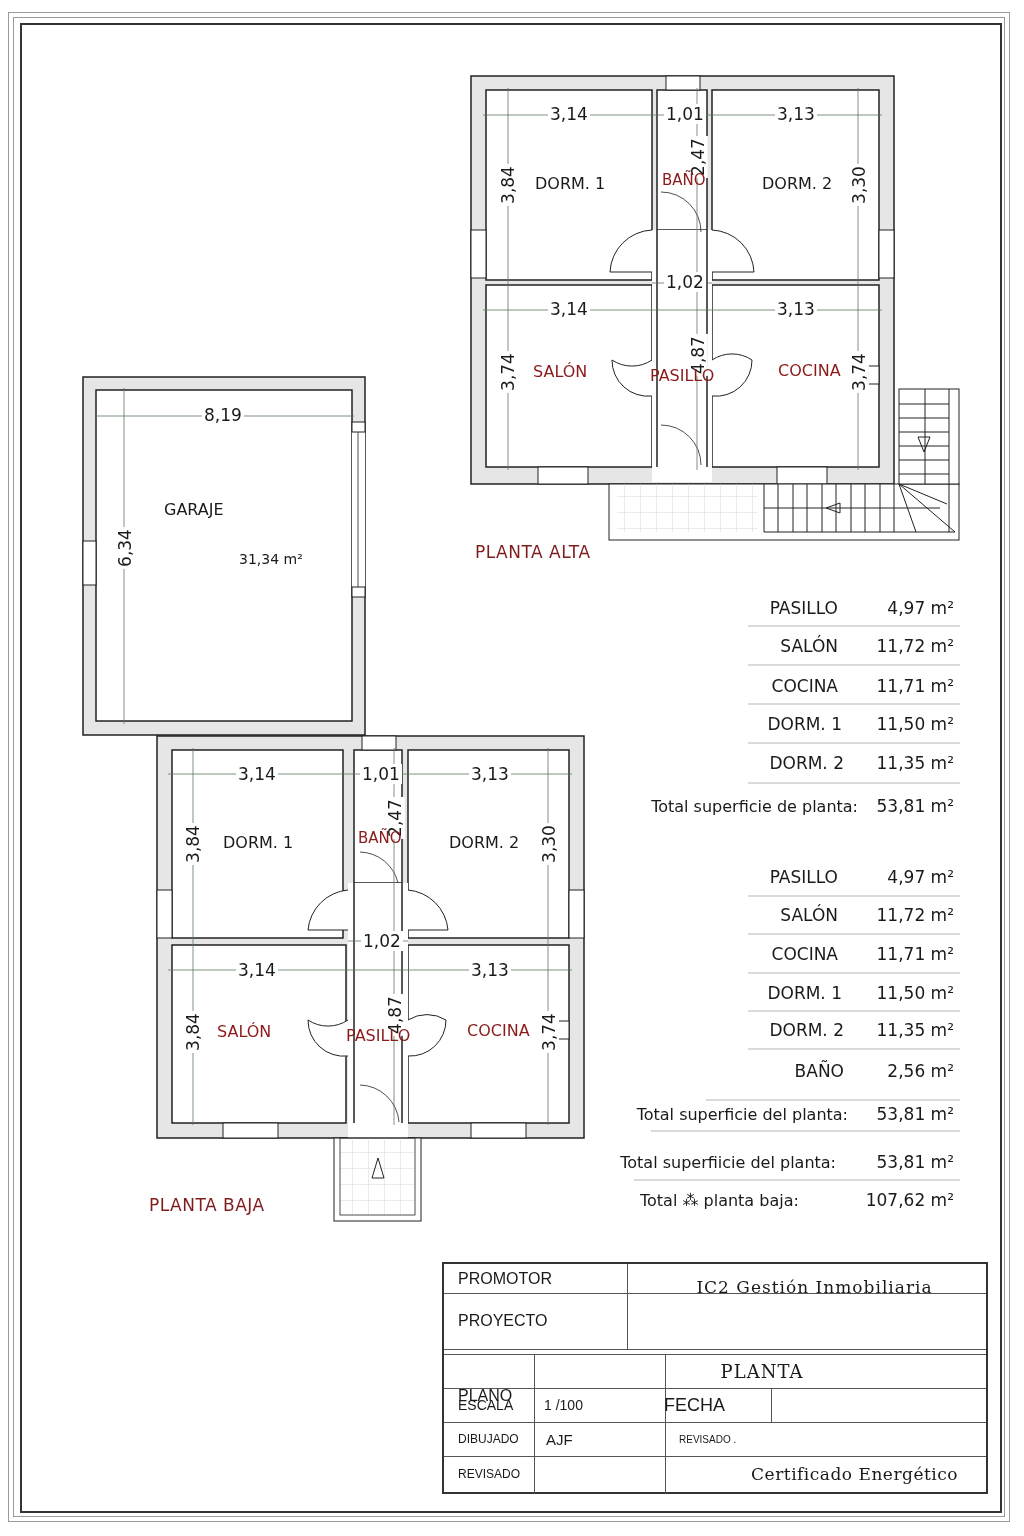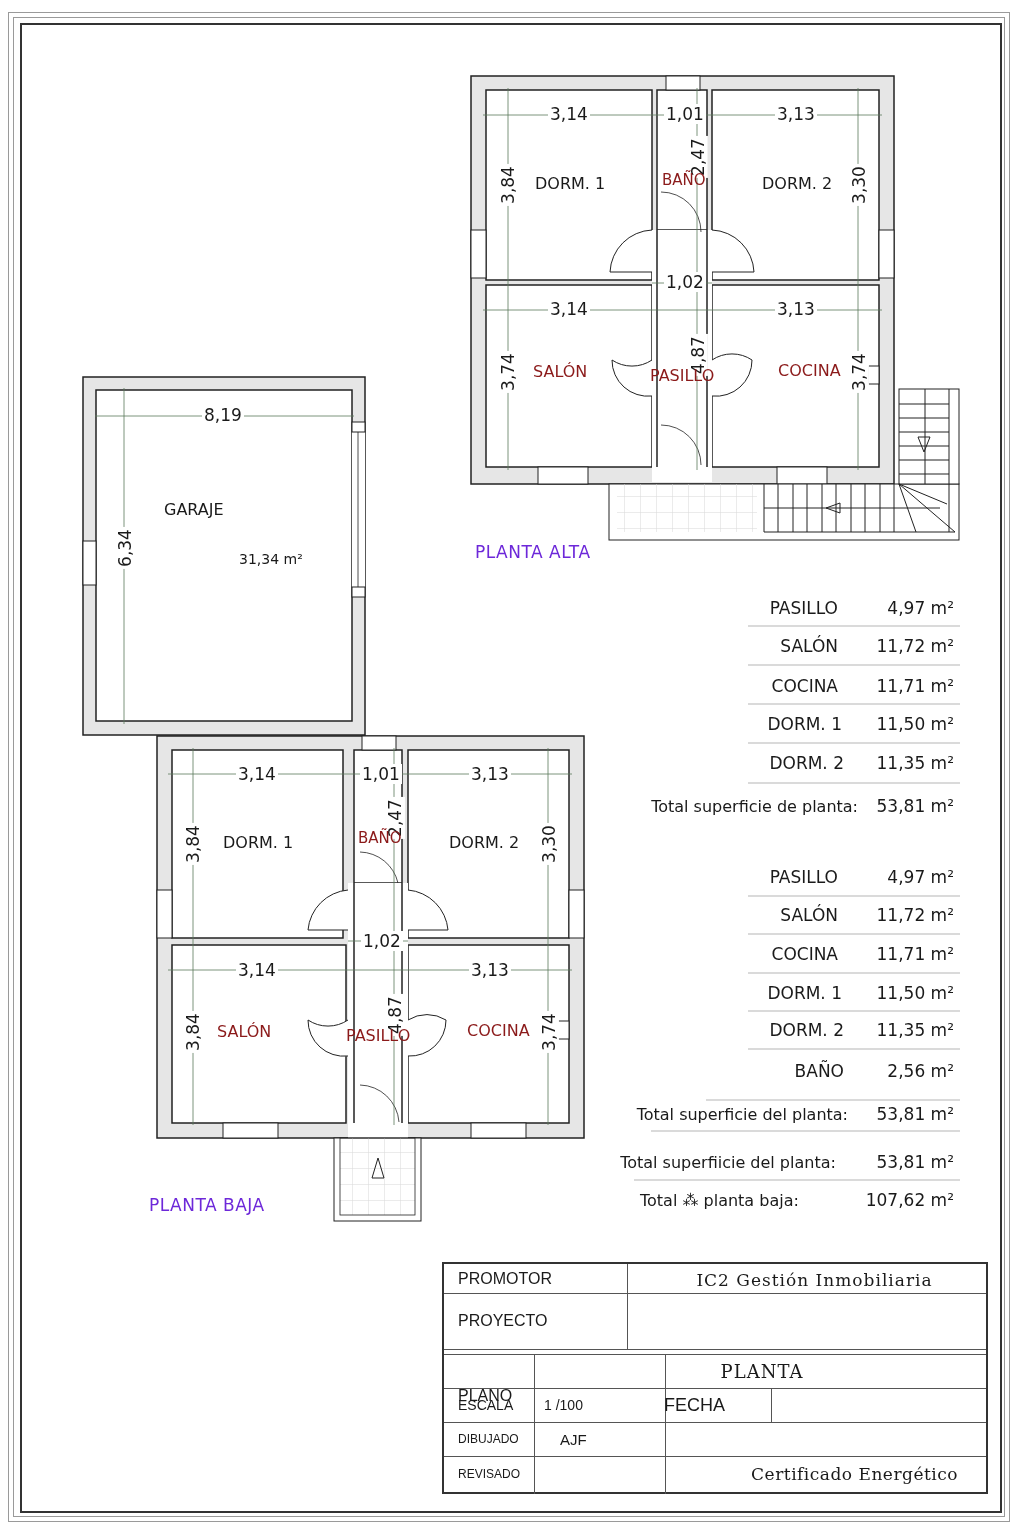--- a/index.html
+++ b/index.html
@@ -6,21 +6,21 @@
   body{width:1024px;height:1536px;position:relative;overflow:hidden;font-family:"DejaVu Sans","Liberation Sans",sans-serif;color:#1a1a1a;}
   .frame-outer{position:absolute;left:8px;top:12px;width:1000px;height:1508px;border:1px solid #9a9a9a;}
   .frame-mid{position:absolute;left:13px;top:17px;width:990px;height:1498px;border:1px solid #9a9a9a;}
   .frame-inner{position:absolute;left:20px;top:23px;width:978px;height:1486px;border:2px solid #333;}
   svg{position:absolute;left:0;top:0;}
   .lbl{position:absolute;white-space:nowrap;}
   .room-black{font-size:16px;color:#1a1a1a;}
   .room-red{font-size:16px;color:#8b1a1a;}
   .dim{font-size:17px;color:#1a1a1a;background:#fff;padding:0 2px;}
   .dimv{font-size:17px;color:#1a1a1a;background:#fff;padding:0 2px;transform:rotate(-90deg);transform-origin:center center;}
-  .floor-title{font-size:17px;letter-spacing:0.5px;color:#6d28d9;}
+  .floor-title{font-size:17px;letter-spacing:0.5px;color:#7f1d1d;}
   .tb{position:absolute;left:442px;top:1262px;width:546px;height:232px;border:2px solid #333;box-sizing:border-box;font-family:"Liberation Sans",sans-serif;}
   .tbcell{position:absolute;box-sizing:border-box;font-size:15px;padding-left:14px;display:flex;align-items:center;}
   .serif{font-family:"DejaVu Serif","Liberation Serif",serif;letter-spacing:1px;}
 </style>
 </head>
 <body>
 
 <div class="frame-outer"></div>
 <div class="frame-mid"></div>
 <div class="frame-inner"></div>
@@ -242,52 +242,53 @@
   <div class="lbl" style="left:680px;top:944px;width:158px;text-align:right;font-size:17px;">COCINA</div>
   <div class="lbl" style="left:850px;top:944px;width:104px;text-align:right;font-size:17px;">11,71 m²</div>
   <div class="lbl" style="left:680px;top:983px;width:162px;text-align:right;font-size:17px;">DORM. 1</div>
   <div class="lbl" style="left:850px;top:983px;width:104px;text-align:right;font-size:17px;">11,50 m²</div>
   <div class="lbl" style="left:680px;top:1020px;width:164px;text-align:right;font-size:17px;">DORM. 2</div>
   <div class="lbl" style="left:850px;top:1020px;width:104px;text-align:right;font-size:17px;">11,35 m²</div>
   <div class="lbl" style="left:680px;top:1061px;width:164px;text-align:right;font-size:17px;">BAÑO</div>
   <div class="lbl" style="left:850px;top:1061px;width:104px;text-align:right;font-size:17px;">2,56 m²</div>
   <div class="lbl" style="left:630px;top:1105px;width:218px;text-align:right;font-size:16px;">Total superficie del planta:</div>
   <div class="lbl" style="left:850px;top:1104px;width:104px;text-align:right;font-size:17px;">53,81 m²</div>
-  <div class="lbl" style="left:620px;top:1153px;width:216px;text-align:center;font-size:16px;">Total superfiicie del planta:</div>
+  <div class="lbl" style="left:620px;top:1153px;width:216px;text-align:right;font-size:16px;">Total superfiicie del planta:</div>
   <div class="lbl" style="left:850px;top:1152px;width:104px;text-align:right;font-size:17px;">53,81 m²</div>
   <div class="lbl" style="left:640px;top:1191px;width:206px;text-align:left;font-size:16px;">Total ⁂ planta baja:</div>
   <div class="lbl" style="left:850px;top:1190px;width:104px;text-align:right;font-size:17px;">107,62 m²</div>
 </div>
 
 <div class="tb">
 
   <div style="position:absolute;left:0;top:29px;width:100%;border-top:1px solid #555;"></div>
   <div style="position:absolute;left:0;top:85px;width:100%;border-top:1px solid #555;"></div>
   <div style="position:absolute;left:0;top:90px;width:100%;border-top:1px solid #555;"></div>
   <div style="position:absolute;left:0;top:124px;width:100%;border-top:1px solid #555;"></div>
   <div style="position:absolute;left:0;top:158px;width:100%;border-top:1px solid #555;"></div>
   <div style="position:absolute;left:0;top:192px;width:100%;border-top:1px solid #555;"></div>
 
   <div style="position:absolute;left:183px;top:0;height:85px;border-left:1px solid #555;"></div>
   <div style="position:absolute;left:90px;top:90px;height:140px;border-left:1px solid #555;"></div>
   <div style="position:absolute;left:221px;top:90px;height:140px;border-left:1px solid #555;"></div>
   <div style="position:absolute;left:327px;top:124px;height:34px;border-left:1px solid #555;"></div>
 
   <div class="tbcell" style="left:0;top:0;width:183px;height:29px;font-size:16px;">PROMOTOR</div>
-  <div class="tbcell serif" style="left:183px;top:1px;width:361px;height:29px;justify-content:center;font-size:17px;text-align:center;">IC2 Gestión Inmobiliaria</div>
+  <div class="tbcell serif" style="left:183px;top:8px;width:361px;height:29px;justify-content:center;font-size:17px;text-align:center;">IC2 Gestión Inmobiliaria</div>
   <div class="tbcell" style="left:0;top:29px;width:183px;height:56px;font-size:16px;">PROYECTO</div>
   <div class="tbcell" style="left:183px;top:29px;width:361px;height:56px;"></div>
 
   <div class="tbcell" style="left:0;top:90px;width:90px;height:34px;font-size:16px;margin-top:25px;">PLANO</div>
   <div class="tbcell serif" style="left:221px;top:90px;width:180px;height:34px;justify-content:center;font-size:18px;">PLANTA</div>
 
   <div class="tbcell" style="left:0;top:124px;width:90px;height:34px;font-size:14px;">ESCALA</div>
   <div class="tbcell" style="left:90px;top:124px;width:131px;height:34px;font-size:14px;padding-left:10px;">1 /100</div>
   <div class="tbcell" style="left:206px;top:124px;width:106px;height:34px;font-size:18px;text-align:center;">FECHA</div>
   <div class="tbcell" style="left:327px;top:124px;width:217px;height:34px;"></div>
 
   <div class="tbcell" style="left:0;top:158px;width:90px;height:34px;font-size:12px;">DIBUJADO</div>
-  <div class="tbcell" style="left:90px;top:158px;width:131px;height:34px;font-size:15px;padding-left:26px;">AJF</div>
+  <div class="tbcell" style="left:90px;top:158px;width:131px;height:34px;font-size:15px;padding-left:12px;">AJF</div>
+  <div class="tbcell" style="left:221px;top:158px;width:323px;height:34px;font-size:10px;">REVISADO .</div>
 
   <div class="tbcell" style="left:0;top:192px;width:90px;height:36px;font-size:12px;">REVISADO</div>
   <div class="tbcell" style="left:90px;top:192px;width:131px;height:36px;"></div>
   <div class="tbcell serif" style="left:221px;top:192px;width:323px;height:36px;justify-content:flex-end;padding-right:30px;font-size:17px;letter-spacing:0.5px;">Certificado Energético</div>
 </div>
 
 </body></html>

